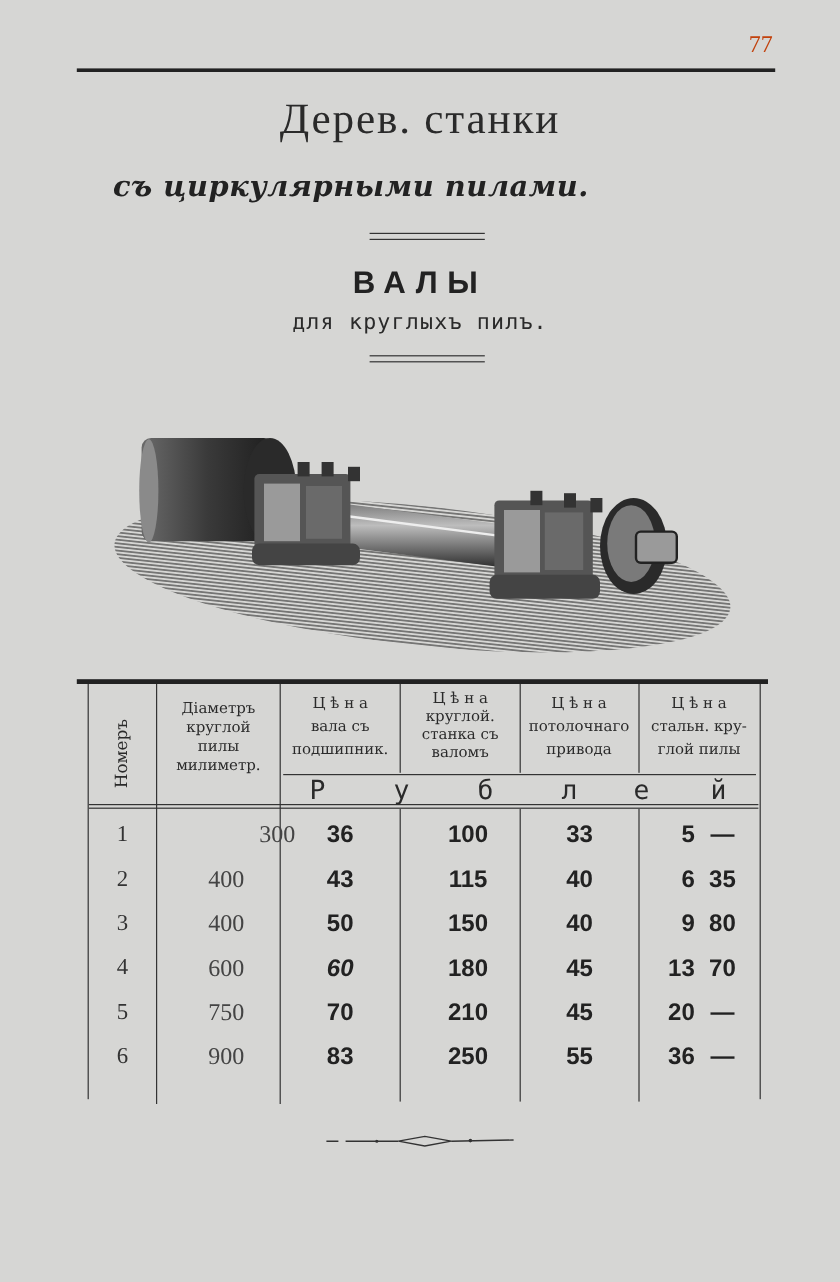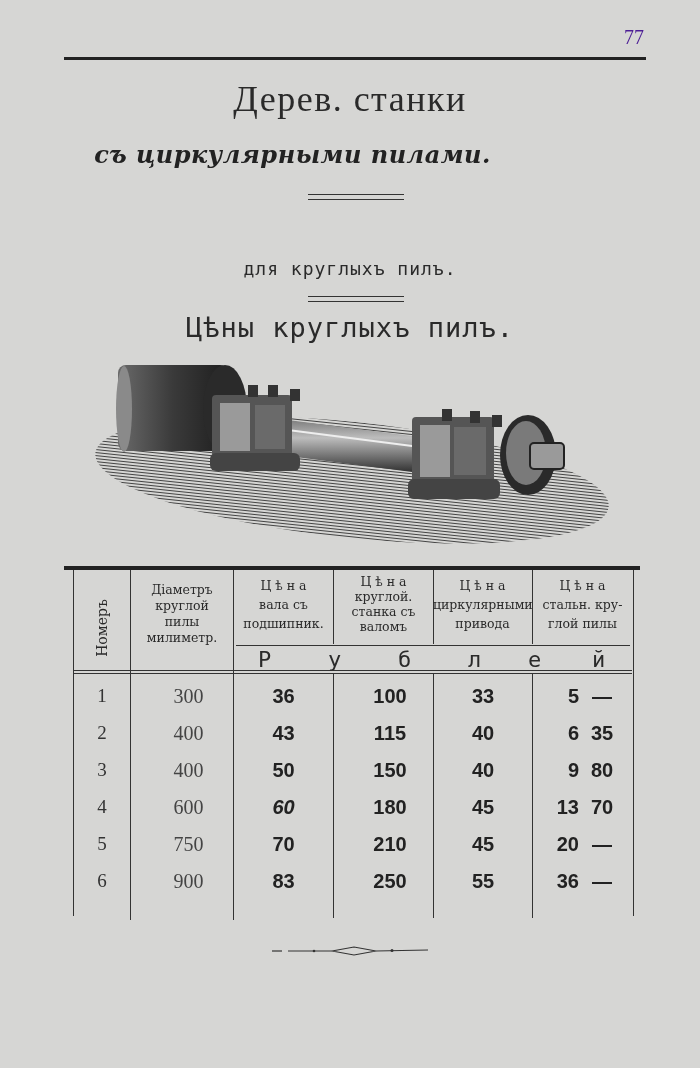--- a/index.html
+++ b/index.html
@@ -15,21 +15,21 @@
   
   .running-head {
     position: absolute; left: 64px; top: 22px; width: 582px; height: 34px;
   }
   .running-head .title {
     position: absolute; left: 0; right: 70px; top: 4px; text-align: center;
     font-family: "DejaVu Serif", serif; font-style: italic; font-size: 20px;
     letter-spacing: 2.5px; color: #222;
   }
   .running-head .pageno {
-    position: absolute; right: 2px; top: 4px; font-size: 20px; color: #4c1d95;
+    position: absolute; right: 2px; top: 4px; font-size: 20px; color: #c2410c;
     font-family: "Liberation Serif", serif;
   }
   .head-rule {
     position: absolute; left: 64px; top: 57px; width: 582px; height: 3px; background: #222;
   }
 
   .h1 {
     position: absolute; left: 0; width: 700px; top: 78px; text-align: center;
     font-family: "Liberation Serif", serif; font-size: 36px; letter-spacing: 1.5px; color: #2a2a2a;
   }
@@ -93,23 +93,23 @@
 <div class="page">
 
   <div class="running-head">
     <div class="pageno">77</div>
   </div>
   <div class="head-rule"></div>
 
   <div class="h1">Дерев. станки</div>
   <div class="h2">съ циркулярными пилами.</div>
   <div class="dbl-rule" style="left:308px; top:194px;"></div>
+  <div class="h3">ВАЛЫ</div>
   <div class="h4">для круглыхъ пилъ.</div>
   <div class="dbl-rule" style="left:308px; top:296px;"></div>
-  <div class="h5">Цѣны круглыхъ пилъ.</div>
 
   <svg class="illustration" viewBox="0 0 530 200">
     <defs>
       <pattern id="hatch" width="6" height="3" patternUnits="userSpaceOnUse">
         <line x1="0" y1="1.5" x2="6" y2="1.5" stroke="#333" stroke-width="0.9"></line>
       </pattern>
       <linearGradient id="metal" x1="0" y1="0" x2="0" y2="1">
         <stop offset="0" stop-color="#7a7a7a"></stop>
         <stop offset="0.35" stop-color="#bdbdbd"></stop>
         <stop offset="1" stop-color="#2e2e2e"></stop>
@@ -187,39 +187,39 @@
 
   <div class="hdr" style="left:334px; top:574px; width:99px; line-height:15px;">
     <div>Ц ѣ н а</div>
     <div>круглой.</div>
     <div>станка съ</div>
     <div>валомъ</div>
   </div>
 
   <div class="hdr" style="left:433px; top:578px; width:99px;">
     <div>Ц ѣ н а</div>
-    <div style="margin-top:3px">циркулярными</div>
+    <div style="margin-top:3px">потолочнаго</div>
     <div style="margin-top:3px">привода</div>
   </div>
 
   <div class="hdr" style="left:532px; top:578px; width:101px;">
     <div>Ц ѣ н а</div>
     <div style="margin-top:3px">стальн. кру-</div>
     <div style="margin-top:3px">глой пилы</div>
   </div>
 
   <div class="rub" style="left:258px;">Р</div>
   <div class="rub" style="left:328px;">у</div>
   <div class="rub" style="left:398px;">б</div>
   <div class="rub" style="left:468px;">л</div>
   <div class="rub" style="left:528px;">е</div>
   <div class="rub" style="left:592px;">й</div>
 
   <div class="cell num" style="left:74px;  top:685px; width:56px;">1</div>
-  <div class="cell dia" style="left:131px; top:685px; width:115px;">300</div>
+  <div class="cell dia" style="left:131px; top:685px; width:115px;text-align:right;">300</div>
   <div class="cell bold" style="left:234px; top:685px; width:99px;">36</div>
   <div class="cell bold" style="left:334px; top:685px; width:112px;">100</div>
   <div class="cell bold" style="left:434px; top:685px; width:98px;">33</div>
   <div class="cell bold right" style="left:533px; top:685px; width:46px;">5</div>
   <div class="cell bold" style="left:584px; top:685px; width:36px;">—</div>
 
   <div class="cell num" style="left:74px;  top:722px; width:56px;">2</div>
   <div class="cell dia" style="left:131px; top:722px; width:115px;">400</div>
   <div class="cell bold" style="left:234px; top:722px; width:99px;">43</div>
   <div class="cell bold" style="left:334px; top:722px; width:112px;">115</div>

